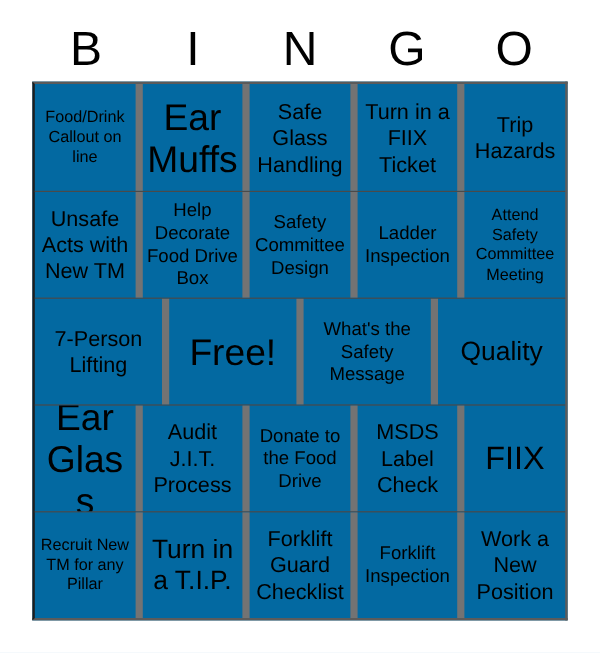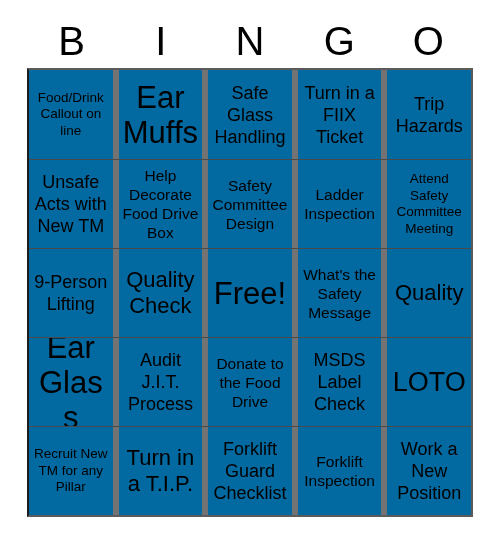--- a/index.html
+++ b/index.html
@@ -128,24 +128,21 @@
       <div class="cell" data-size="s">
           <span class="cell-text">Ladder Inspection</span>
         </div>
       <div class="cell" data-size="xs">
           <span class="cell-text">Attend Safety Committee Meeting</span>
         </div>
     </div>
 
     <div class="grid-row">
       <div class="cell" data-size="m">
-          <span class="cell-text">9-Person Lifting</span>
-        </div>
-      <div class="cell" data-size="l">
-          <span class="cell-text">Quality Check</span>
+          <span class="cell-text">7-Person Lifting</span>
         </div>
       <div class="cell" data-size="xxl">
           <span class="cell-text">Free!</span>
         </div>
       <div class="cell" data-size="s">
           <span class="cell-text">What's the Safety Message</span>
         </div>
       <div class="cell" data-size="l">
           <span class="cell-text">Quality</span>
         </div>
@@ -158,21 +155,21 @@
       <div class="cell" data-size="m">
           <span class="cell-text">Audit J.I.T. Process</span>
         </div>
       <div class="cell" data-size="s">
           <span class="cell-text">Donate to the Food Drive</span>
         </div>
       <div class="cell" data-size="m">
           <span class="cell-text">MSDS Label Check</span>
         </div>
       <div class="cell" data-size="xl">
-          <span class="cell-text">LOTO</span>
+          <span class="cell-text">FIIX</span>
         </div>
     </div>
 
     <div class="grid-row">
       <div class="cell" data-size="xs">
           <span class="cell-text">Recruit New TM for any Pillar</span>
         </div>
       <div class="cell" data-size="l">
           <span class="cell-text">Turn in a T.I.P.</span>
         </div>

